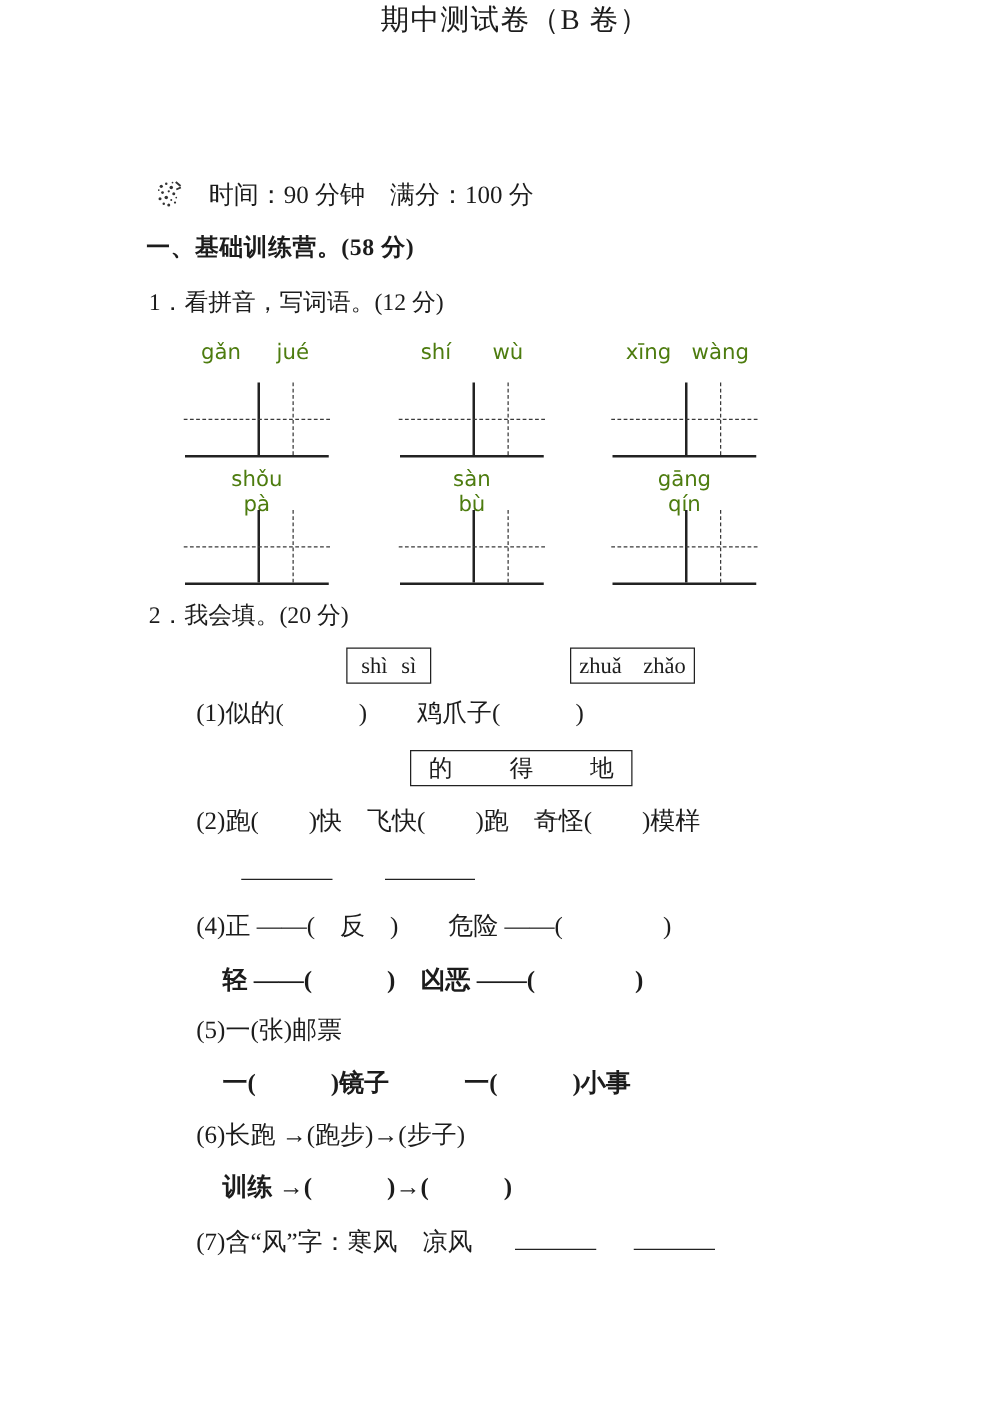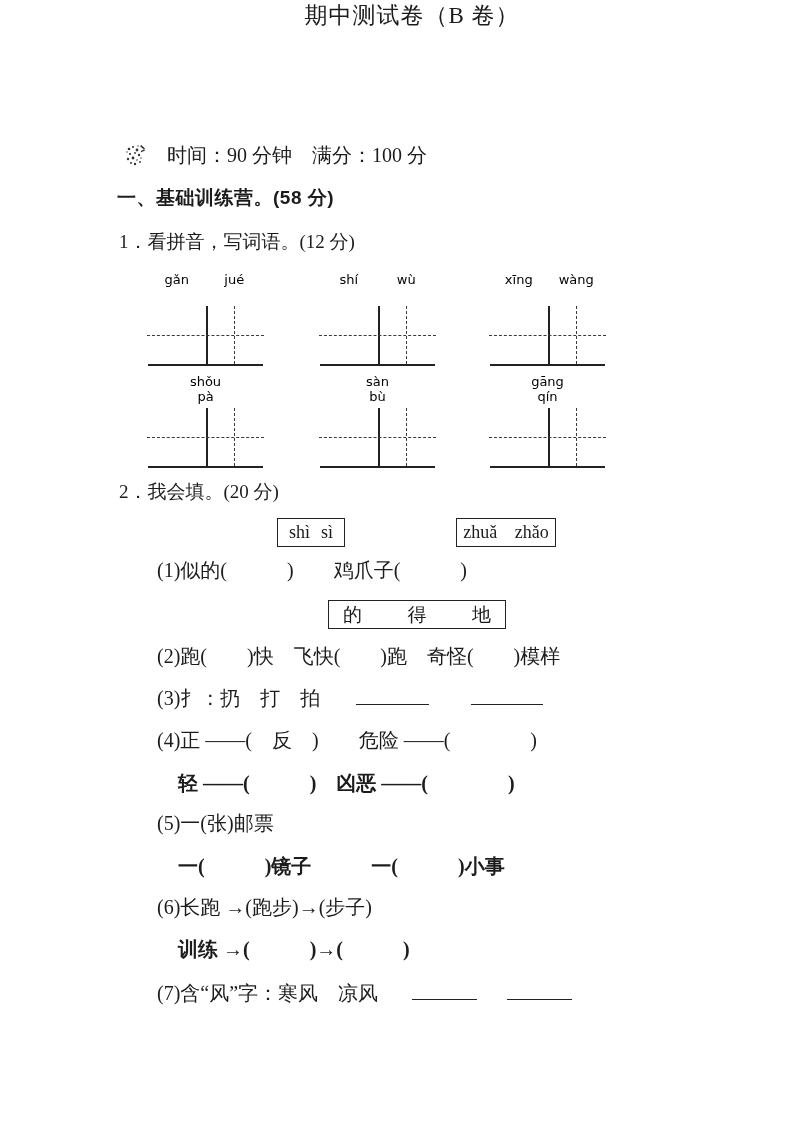--- a/index.html
+++ b/index.html
@@ -26,30 +26,30 @@
     font-size:20px;
   }
   .splatter { width:23px; height:25px; flex:0 0 auto; }
 
   
   .sec-heading {
     left:117px; top:185px;
     font-family:"Liberation Sans","DejaVu Sans",sans-serif;
     font-weight:700; font-size:19px; letter-spacing:0.5px;
   }
-  .sec-heading .score { font-family:Liberation Sans, sans-serif; font-weight:700; }
+  .sec-heading .score { font-family:Liberation Serif, serif; font-weight:700; }
 
   .q-label { left:119px; top:229px; font-size:19px; }
   .q-label2 { left:119px; top:479px; font-size:19px; }
 
   
   .pincol {
     display:flex; width:115px;
     font-family:"DejaVu Sans","Liberation Sans",sans-serif;
-    font-size:13px; color:#000000;
+    font-size:17px; color:#4d7c0f;
   }
   .pincol span { flex:1; text-align:center; }
   .pr1 { top:272px; }
   .pr2 { top:374px;flex-direction:column; }
   .gc1 { left:148px; }
   .gc2 { left:320px; }
   .gc3 { left:490px; }
 
   
   .wgrid {
@@ -186,21 +186,21 @@
     <span>zhuǎ</span>
     <span>zhǎo</span>
   </div>
 
 <div class="abs item it1">(1)似的(　　　)　　鸡爪子(　　　)</div>
 
 <div class="abs debox"><span>的</span><span>得</span><span>地</span></div>
 
 <div class="abs item it2">(2)跑(　　)快　飞快(　　)跑　奇怪(　　)模样</div>
 
-<div class="abs item it3"><span>(3)扌：扔　打　拍</span><span class="blank bl3a"></span><span class="blank bl3b"></span></div>
+<div class="abs item it3"><span class="blank bl3a"></span><span class="blank bl3b"></span></div>
 
 <div class="abs item it4a">(4)正 ——(　反　)　　危险 ——(　　　　)</div>
 <div class="abs item indent it4b">轻 ——(　　　)　凶恶 ——(　　　　)</div>
 
 <div class="abs item it5a">(5)一(张)邮票</div>
 <div class="abs item indent it5b">一(　　　)镜子　　　一(　　　)小事</div>
 
 <div class="abs item it6a">(6)长跑 →(跑步)→(步子)</div>
 <div class="abs item indent it6b">训练 →(　　　)→(　　　)</div>
 

